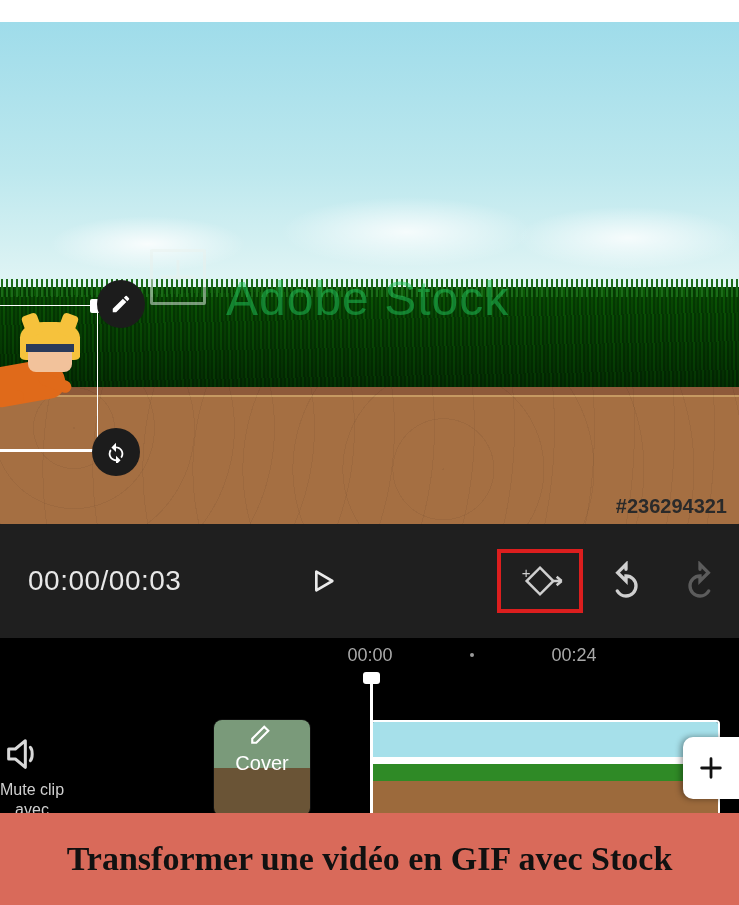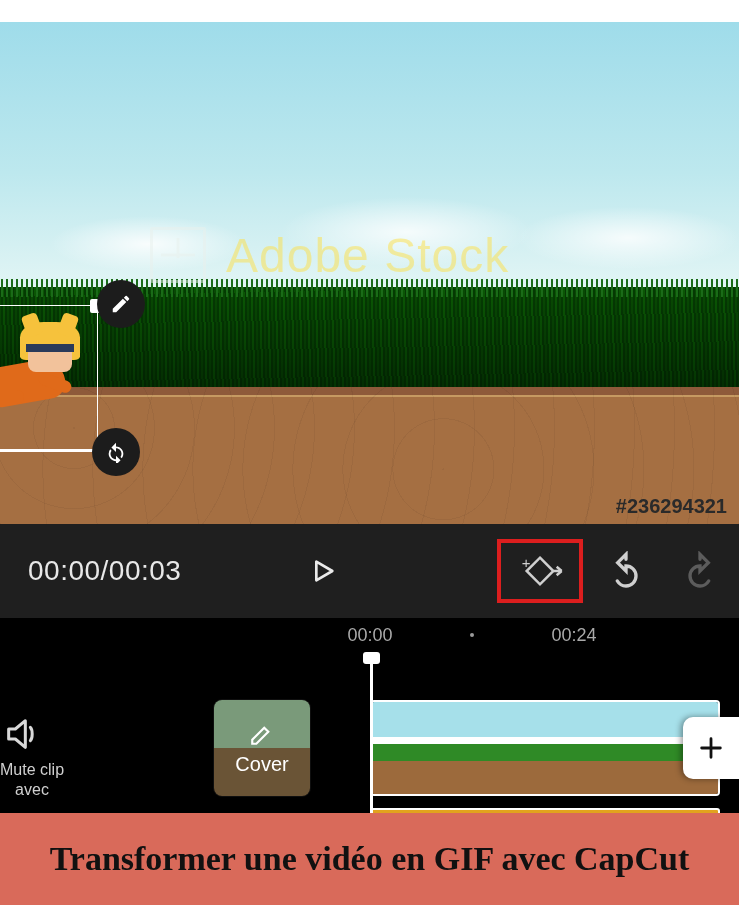--- a/index.html
+++ b/index.html
@@ -95,23 +95,24 @@
   .wm-box::before,
   .wm-box::after {
     content:"";
     position:absolute;
     background:#e9f1ed;
   }
   .wm-box::before { top:50%; left:8px; right:8px; height:3px; transform:translateY(-50%); }
   .wm-box::after { top:8px; bottom:22px; width:3px; left:50%; transform:translateX(-50%); }
   .wm-text {
     font-size: 48px;
-    color: #fde047;
+    color: #22c55e;
     letter-spacing: 1px;
     white-space: nowrap;
+    margin-top: 44px;
   }
   
   .selection-box {
     position: absolute;
     border: 1.5px solid #fff;
   }
   .sel-main {
     left: -130px; top: 283px; width: 228px; height: 145px;
   }
   .sel-corner {
@@ -143,21 +144,21 @@
   .char-hair::before { left:4px; transform:rotate(-20deg);}
   .char-hair::after { right:4px; }
   .char-band { position:absolute; top:22px; left:36px; width:48px; height:8px; background:#2a3a5a; }
   .char-face { position:absolute; top:30px; left:38px; width:44px; height:20px; background:#f2c29b; border-radius:0 0 8px 8px; }
   .char-body { position:absolute; top:40px; left:5px; width:70px; height:40px; background:#e06a1a; border-radius:10px 28px 20px 4px; transform:rotate(-10deg); }
   .char-arm { position:absolute; top:55px; left:48px; width:34px; height:12px; background:#e06a1a; border-radius:6px; transform:rotate(20deg); }
   .char-leg { position:absolute; top:68px; left:-2px; width:36px; height:14px; background:#e06a1a; border-radius:8px; }
 
   
   .toolbar {
-    height: 94px;
+    height: 114px;
     background: #1f1f1f;
     display: flex;
     align-items: center;
     padding: 0 6px;
     gap: 4px;
     position: relative;
   }
   .time-text {
     color: #e8e8e8;
     font-size: 28px;
@@ -212,21 +213,21 @@
     position:absolute; left:0; top:62px; width:210px;
     display:flex; flex-direction:column; align-items:flex-start; gap:6px;
     color:#d8d8d8;
   }
   .mute-icon { display:flex; align-items:center; justify-content:center; }
   .mute-text { font-size:16px; text-align:center; line-height:1.25; color:#cfcfcf; }
   .cover-tile {
     position:absolute; left:214px; top:48px;
     width:96px; height:96px; border-radius:8px;
     background: linear-gradient(to bottom, #7a9a7a 0 50%, #6a5436 50% 100%);
-    display:flex; flex-direction:column; align-items:center; justify-content:center; gap:6px;
+    display:flex; flex-direction:column; align-items:center; justify-content:flex-start; gap:6px;
     color:#fff; font-size:20px;
     box-shadow: 0 0 0 1px rgba(255,255,255,0.06);
   }
   .clip-track {
     position:absolute; left:370px; top:48px; width:350px; height:96px;
     border:2px solid #fff; border-radius:4px;
     overflow:hidden;
   }
   .clip-thumb {
     position:absolute; top:0; bottom:0;
@@ -398,14 +399,14 @@
   <div class="playhead"></div>
 
   <div class="add-clip">
     <svg width="28" height="28" viewBox="0 0 24 24">
       <path d="M12 4v16M4 12h16" stroke="#111" stroke-width="2.4" stroke-linecap="round"></path>
     </svg>
   </div>
 </div>
 
 <div class="caption-banner">
-  <div class="caption-text">Transformer une vidéo en GIF avec CapCut</div>
+  <div class="caption-text">Transformer une vidéo en GIF avec Stock</div>
 </div>
 
 </body></html>

